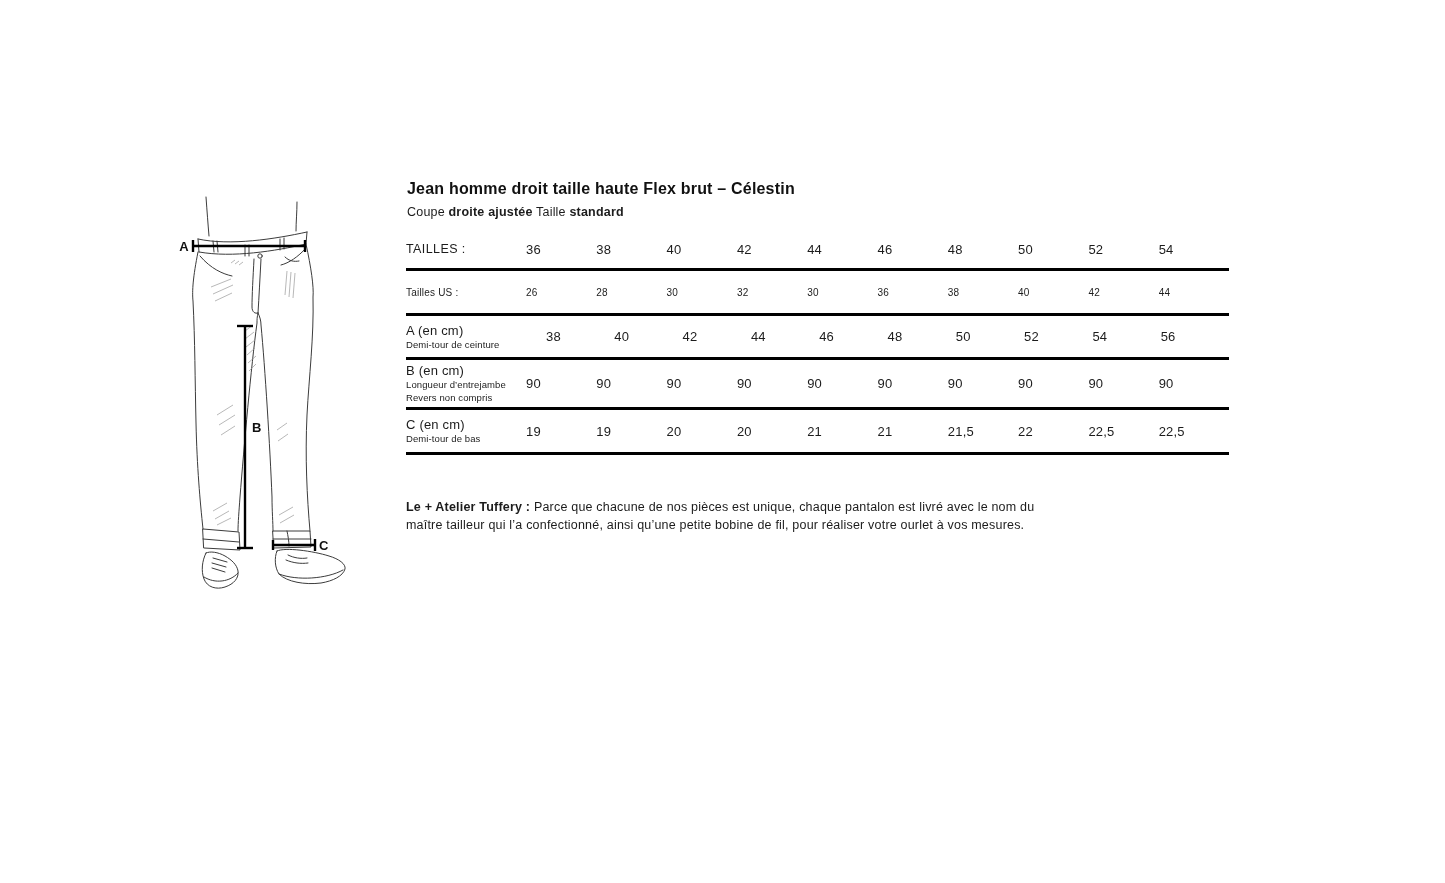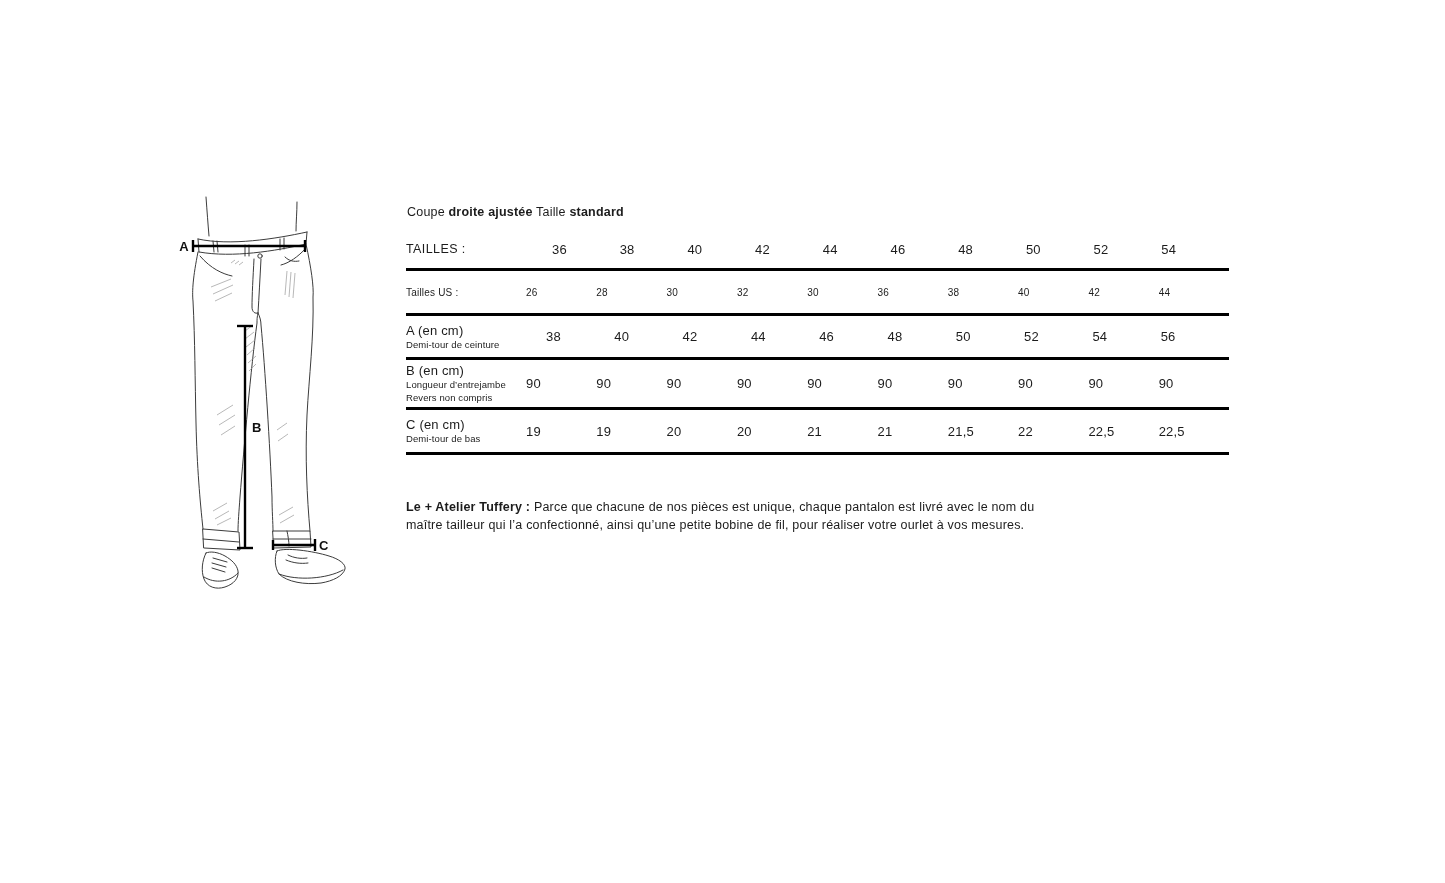--- a/index.html
+++ b/index.html
@@ -14,21 +14,21 @@
   }
   .fit-line{position:absolute;left:407px;top:205px;font-size:12.5px;letter-spacing:.2px;}
   .fit-line b{font-weight:700;}
   
   .sizes-table{position:absolute;left:406px;top:230px;width:823px;}
   .trow{display:flex;align-items:center;}
   .tlabel{width:120px;flex:0 0 120px;}
   .tcells{flex:1 1 auto;display:grid;grid-template-columns:repeat(10,1fr);}
   .tcells .cell{text-align:left;font-size:13px;letter-spacing:.2px;}
   .rule{height:3px;background:#000;}
-  .r-head{height:38px;gap:26px;}
+  .r-head{height:38px;}
   .r-us{height:42px;}
   .r-a{height:41px;gap:20px;}
   .r-b{height:47px;}
   .r-c{height:42px;}
   .lbl-main{font-size:13px;letter-spacing:.2px;line-height:15px;}
   .lbl-sub{font-size:9.5px;letter-spacing:.1px;line-height:12px;color:#222;margin-top:1px;}
   .r-us .lbl-main{font-size:10px;}
   .r-us .cell{font-size:10px;}
   .r-head .lbl-main{font-size:12.5px;letter-spacing:.4px;}
   
@@ -119,20 +119,21 @@
         <path d="M98,350 L140,350"></path>
           <path d="M98,345 L98,355"></path>
           <path d="M140,344 L140,356"></path>
       </g>
     </g>
     <text class="measure-letter" x="9" y="56" text-anchor="middle">A</text>
     <text class="measure-letter" x="77" y="237">B</text>
     <text class="measure-letter" x="144" y="355">C</text>
   </svg>
 
+  <h1 class="page-title">Jean homme droit taille haute Flex brut – Célestin</h1>
 
   <div class="fit-line">
     <span>Coupe</span>
     <b>droite ajustée</b>
     <span>Taille</span>
     <b>standard</b>
   </div>
 
   <div class="sizes-table">
 

